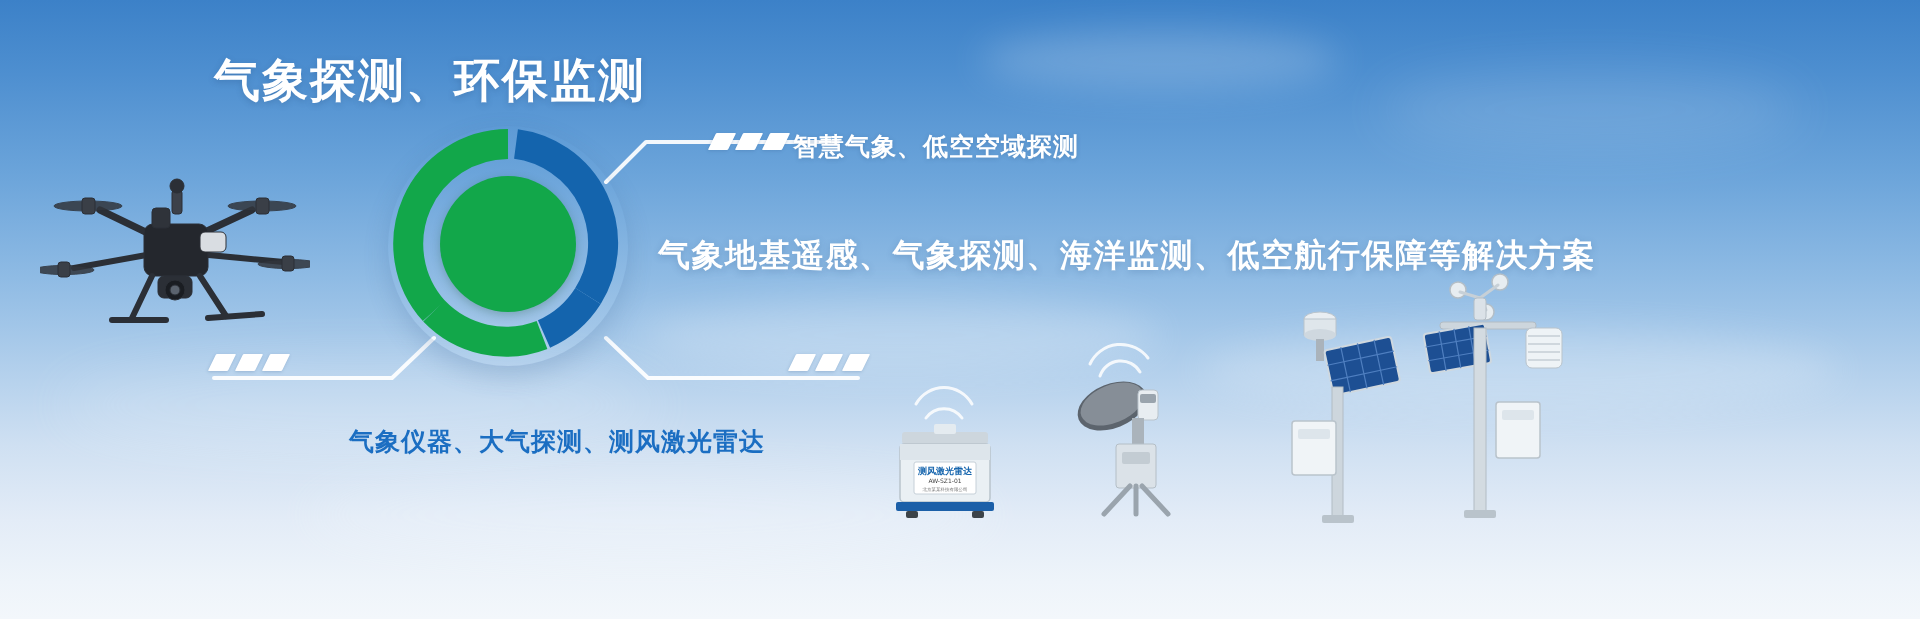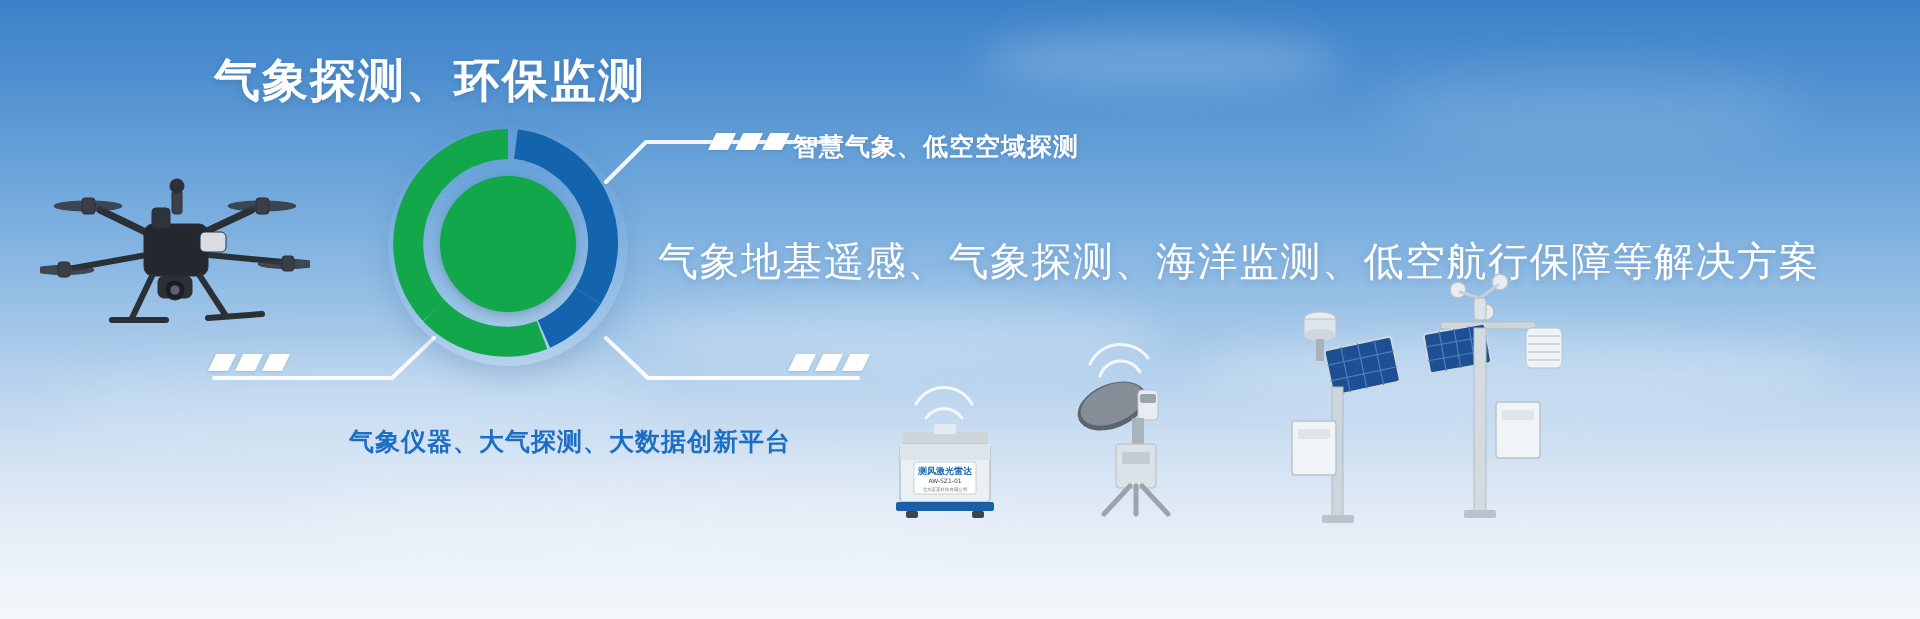--- a/index.html
+++ b/index.html
@@ -27,21 +27,21 @@
   .connector{position:absolute;pointer-events:none;}
 
   
   .slashes{position:absolute;display:flex;gap:7px;}
   .slashes i{display:block;width:20px;height:17px;background:#ffffff;
     transform:skewX(-26deg);border-radius:1px;box-shadow:0 1px 3px rgba(50,90,140,.25);}
 
   
   #label-top{position:absolute;left:793px;top:130px;font-size:25px;font-weight:bold;color:#ffffff;
     letter-spacing:1px;white-space:nowrap;text-shadow:0 1px 4px rgba(40,80,130,.28);}
-  #label-main{position:absolute;left:658px;top:234px;font-size:40px;font-weight:normal;color:#ffffff;
+  #label-main{position:absolute;left:658px;top:234px;font-size:32px;font-weight:bold;color:#ffffff;
     letter-spacing:1.5px;white-space:nowrap;text-shadow:0 2px 7px rgba(40,80,130,.26);}
   #label-bottom{position:absolute;left:349px;top:425px;font-size:25px;font-weight:bold;color:#1b6ec2;
     letter-spacing:1px;white-space:nowrap;}
 
   
   #drone{position:absolute;left:40px;top:150px;width:270px;height:200px;}
 
   
   .device{position:absolute;}
 </style>
@@ -132,21 +132,21 @@
       <path d="M124 16 A100 100 0 0 1 196 168" fill="none" stroke="#1464ad" stroke-width="30"></path>
       <path d="M196 168 A100 100 0 0 1 152 206" fill="none" stroke="#1464ad" stroke-width="30"></path>
 
       <path d="M116 8 L116 48" stroke="#8fbbe4" stroke-width="8" stroke-linecap="round" opacity=".0"></path>
     </svg>
     <div class="core"></div>
   </div>
 
   <div id="label-top">智慧气象、低空空域探测</div>
   <div id="label-main">气象地基遥感、气象探测、海洋监测、低空航行保障等解决方案</div>
-  <div id="label-bottom">气象仪器、大气探测、大数据创新平台</div>
+  <div id="label-bottom">气象仪器、大气探测、测风激光雷达</div>
 
   <svg class="device" style="left:880px;top:370px;width:130px;height:150px;" viewBox="0 0 130 150">
 
     <g fill="none" stroke="#ffffff" stroke-width="3" opacity=".85" stroke-linecap="round">
       <path d="M36 34 A32 32 0 0 1 92 34"></path>
       <path d="M46 48 A22 22 0 0 1 82 48"></path>
       <path d="M56 60 A12 12 0 0 1 72 60"></path>
     </g>
 
     <rect x="22" y="62" width="86" height="12" rx="3" fill="#cdd6dd"></rect>

